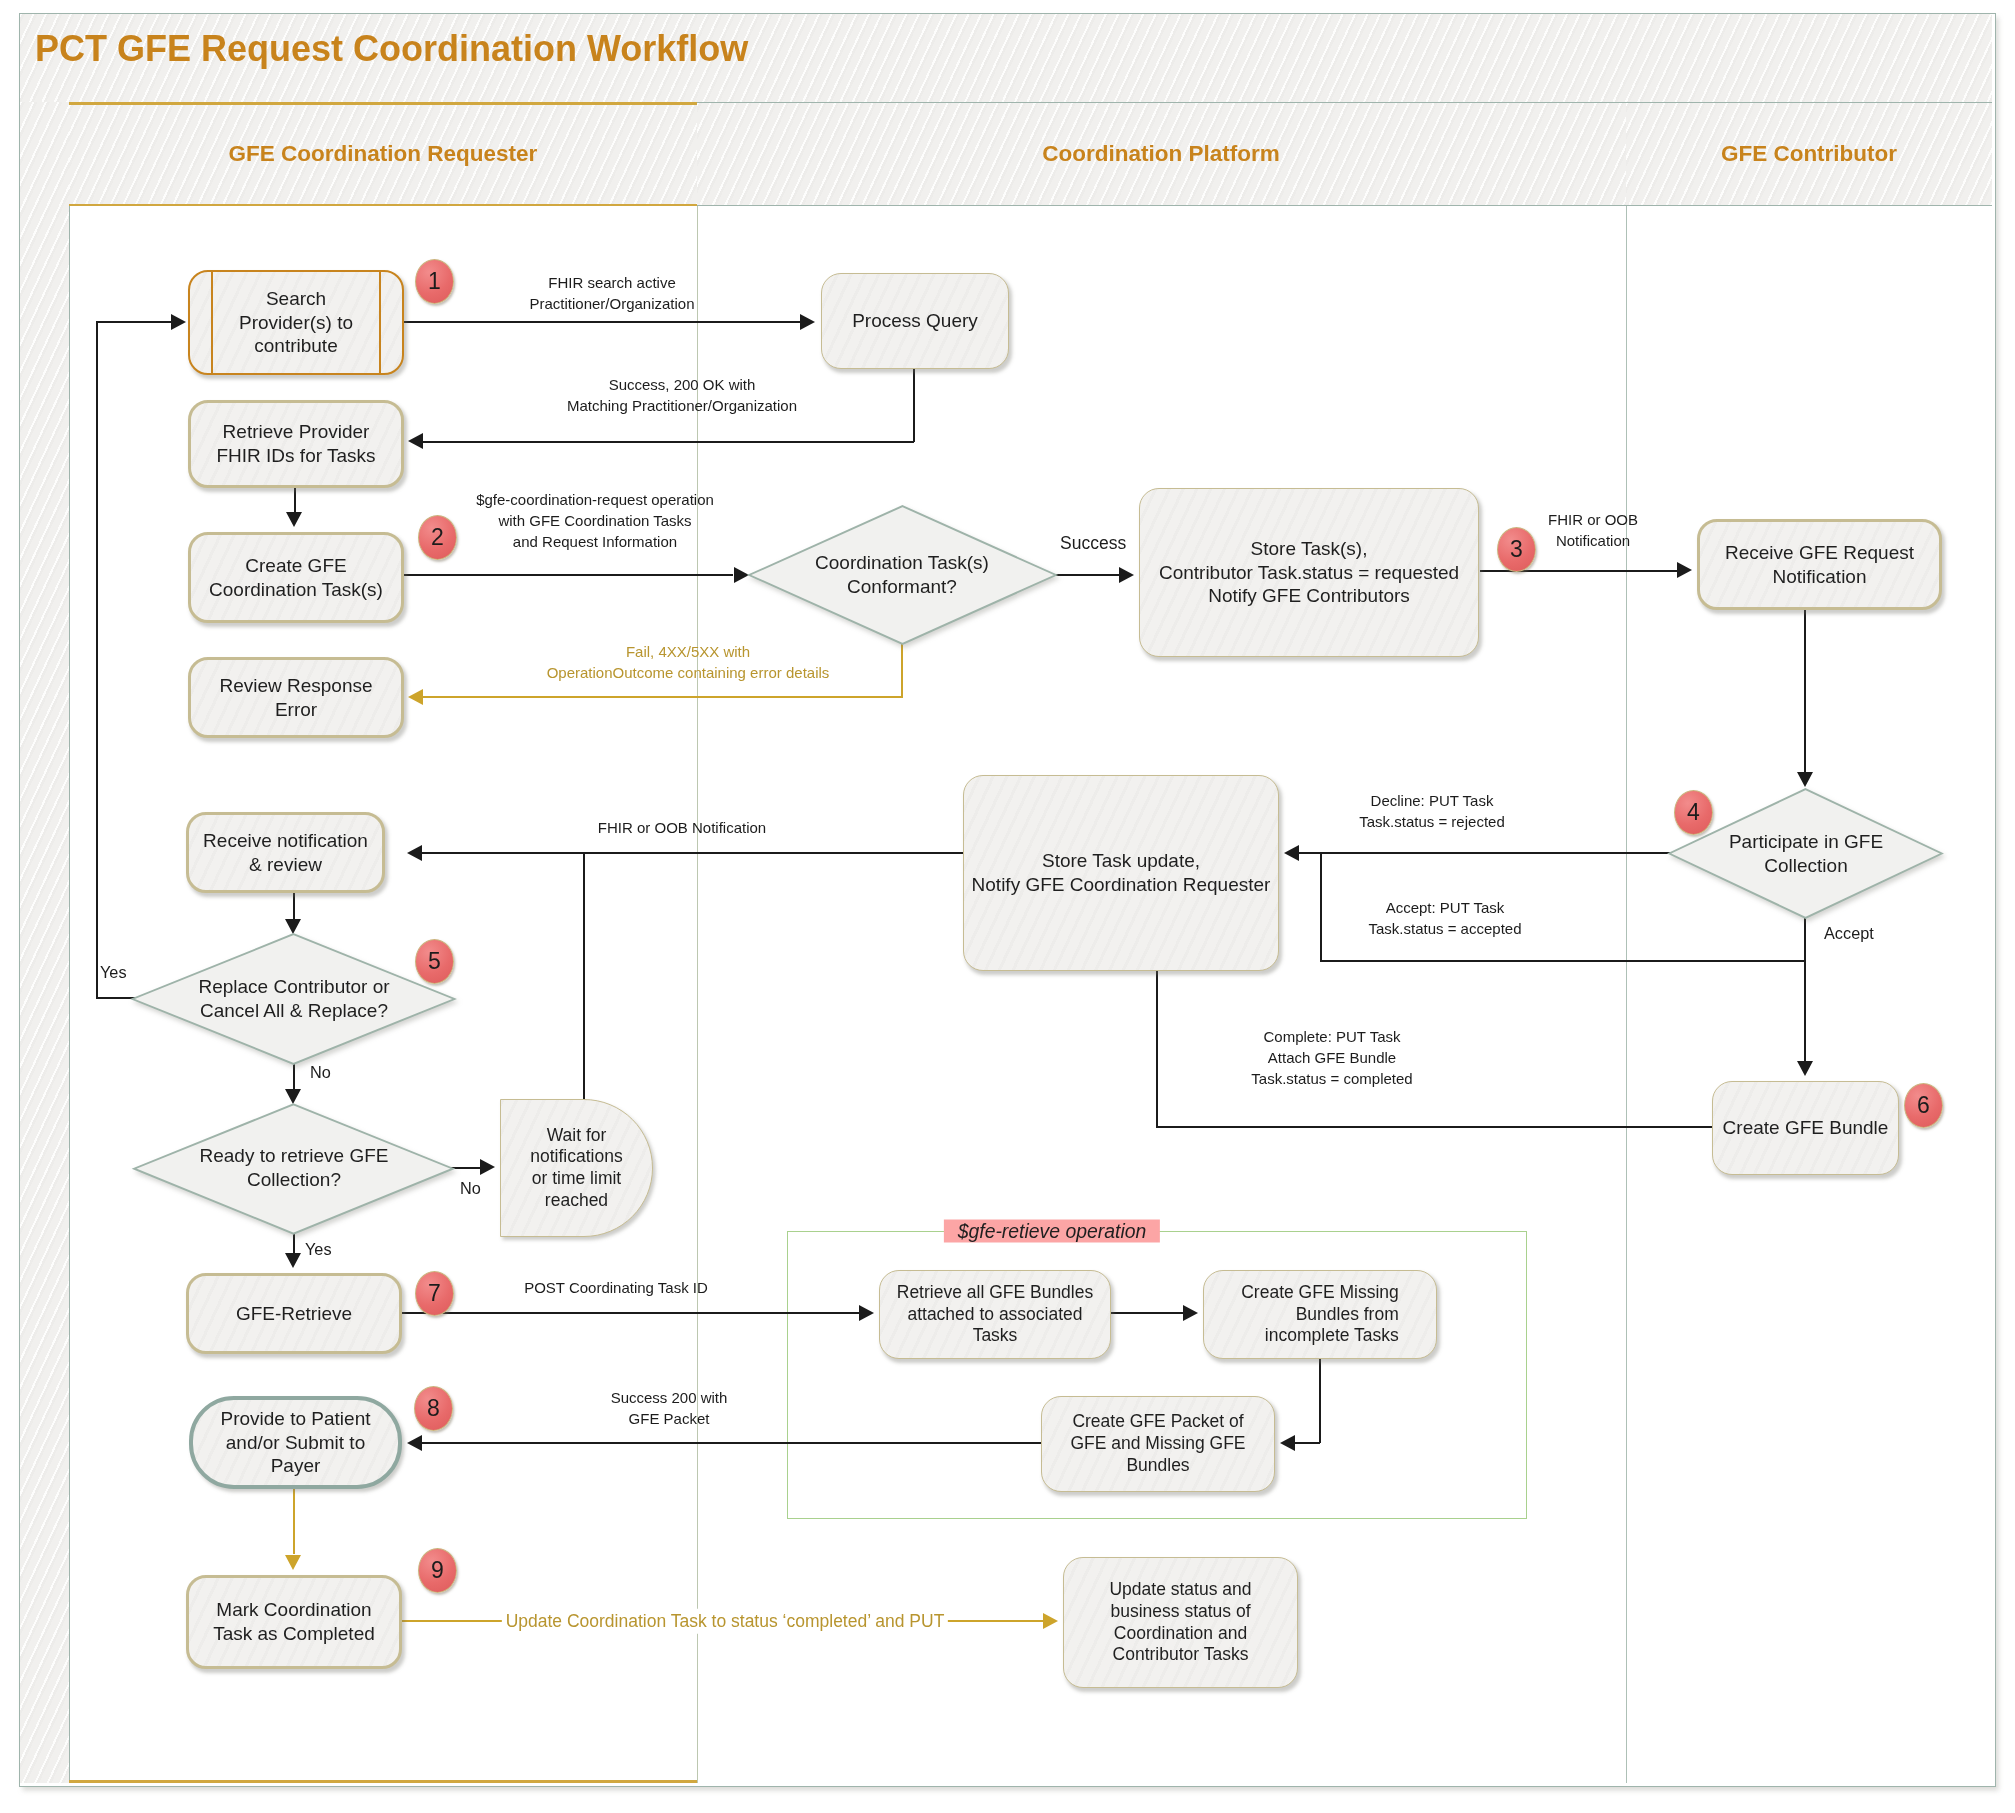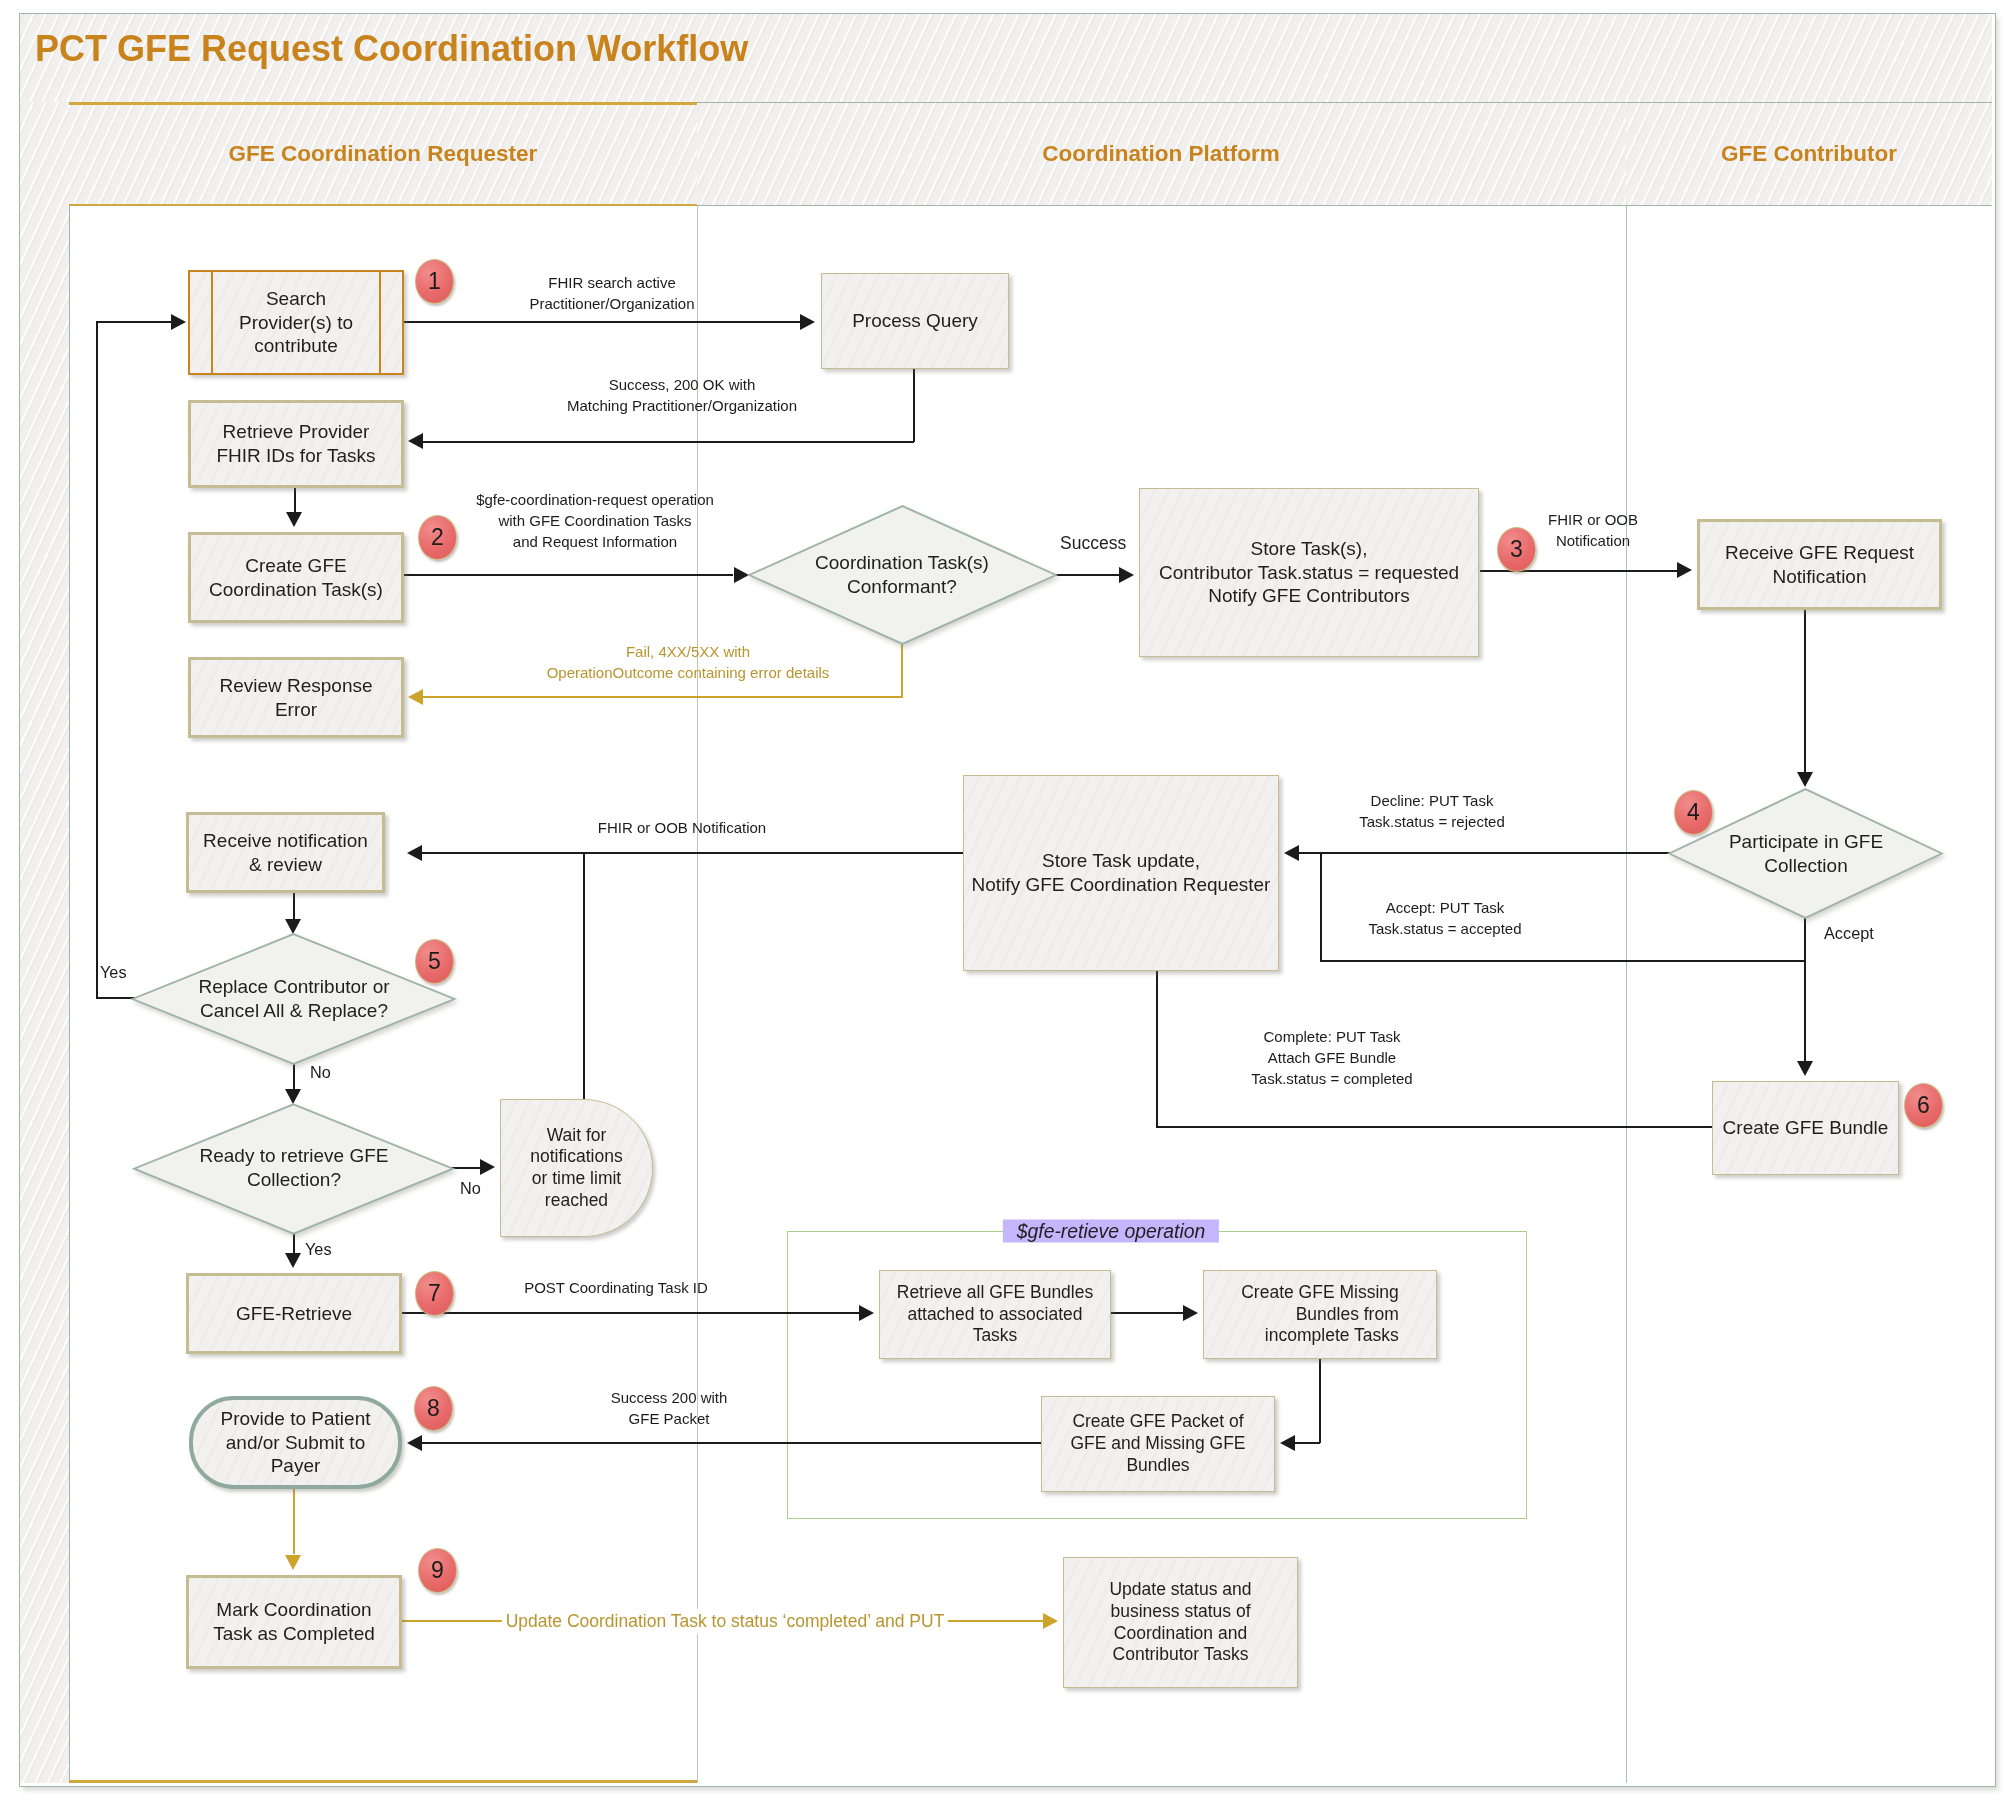--- a/index.html
+++ b/index.html
@@ -4,21 +4,21 @@
 <style>
   html,body{margin:0;padding:0;background:#ffffff;font-family:"Liberation Sans",sans-serif;}
   #canvas{position:relative;width:2015px;height:1813px;background:#ffffff;overflow:hidden;}
 
   .hatch{background-color:#F1F0EE;background-image:repeating-linear-gradient(115deg,rgba(255,255,255,.85) 0 1.9px,rgba(0,0,0,0.015) 1.9px 4.4px,transparent 4.4px 11.3px);}
   .nodefill{background-color:#F2F1EF;background-image:repeating-linear-gradient(115deg,rgba(0,0,0,0.02) 0 3.1px,transparent 3.1px 12.5px);}
 
   .abs{position:absolute;}
   .node{position:absolute;box-sizing:border-box;display:flex;align-items:center;justify-content:center;
         text-align:center;font-size:19px;line-height:1.24;color:#1f1f1f;white-space:pre-line;
-        box-shadow:2.5px 3.1px 3.8px rgba(110,110,100,.35);}
+        box-shadow:2.5px 3.1px 3.8px rgba(110,110,100,.35);border-radius:20px;}
   .b-thin{border:1.9px solid #C6BC93;}
   .b-thick{border:3.8px solid #C6BC93;}
   .edge-label{position:absolute;transform:translate(-50%,-50%);text-align:center;font-size:15px;line-height:1.4;
               color:#1c1c1c;white-space:pre;}
   .tag{position:absolute;font-size:16.3px;color:#1c1c1c;white-space:nowrap;}
   .gold-text{color:#B8952F;}
   .hline{position:absolute;height:1.9px;background:#1b1b1b;}
   .vline{position:absolute;width:1.9px;background:#1b1b1b;}
   .gold{background:#CDA42B;}
   .ah{position:absolute;width:0;height:0;}
@@ -56,21 +56,21 @@
   <div class="lane-title" style="left:383px;top:154px;">GFE Coordination Requester</div>
   <div class="lane-title" style="left:1161px;top:154px;">Coordination Platform</div>
   <div class="lane-title" style="left:1809px;top:154px;">GFE Contributor</div>
 
   <div class="abs" style="left:697px;top:206px;width:1.3px;height:1577px;background:#BCC7B0;"></div>
   <div class="abs" style="left:1626px;top:206px;width:1.3px;height:1577px;background:#AEC0B6;"></div>
 
   <div class="abs" style="left:69px;top:1780px;width:628px;height:2.5px;background:#D1A73F;"></div>
 
   <div class="abs" style="left:787px;top:1231px;width:738px;height:286px;border:1.9px solid #A9D18E;"></div>
-  <div class="abs" style="left:1111px;top:1231px;transform:translate(-50%,-50%);font-size:19.4px;font-style:italic;color:#1f1f1f;background:#c4b5fd;padding:0 13.8px;white-space:nowrap;z-index:4;">$gfe-retieve operation</div>
+  <div class="abs" style="left:1052px;top:1231px;transform:translate(-50%,-50%);font-size:19.4px;font-style:italic;color:#1f1f1f;background:#fca5a5;padding:0 13.8px;white-space:nowrap;z-index:4;">$gfe-retieve operation</div>
 
   <div class="vline" style="left:96px;top:323px;height:676px;"></div>
   <div class="hline" style="left:96px;top:321px;width:76px;"></div>
   <div class="ah ah-r" style="left:171px;top:314px;"></div>
   <div class="hline" style="left:96px;top:997px;width:40px;"></div>
   <div class="tag" style="left:100px;top:963px;">Yes</div>
 
   <div class="hline" style="left:403px;top:321px;width:397px;"></div>
   <div class="ah ah-r" style="left:800px;top:314px;"></div>
   <div class="edge-label" style="left:612px;top:293px;">FHIR search active

